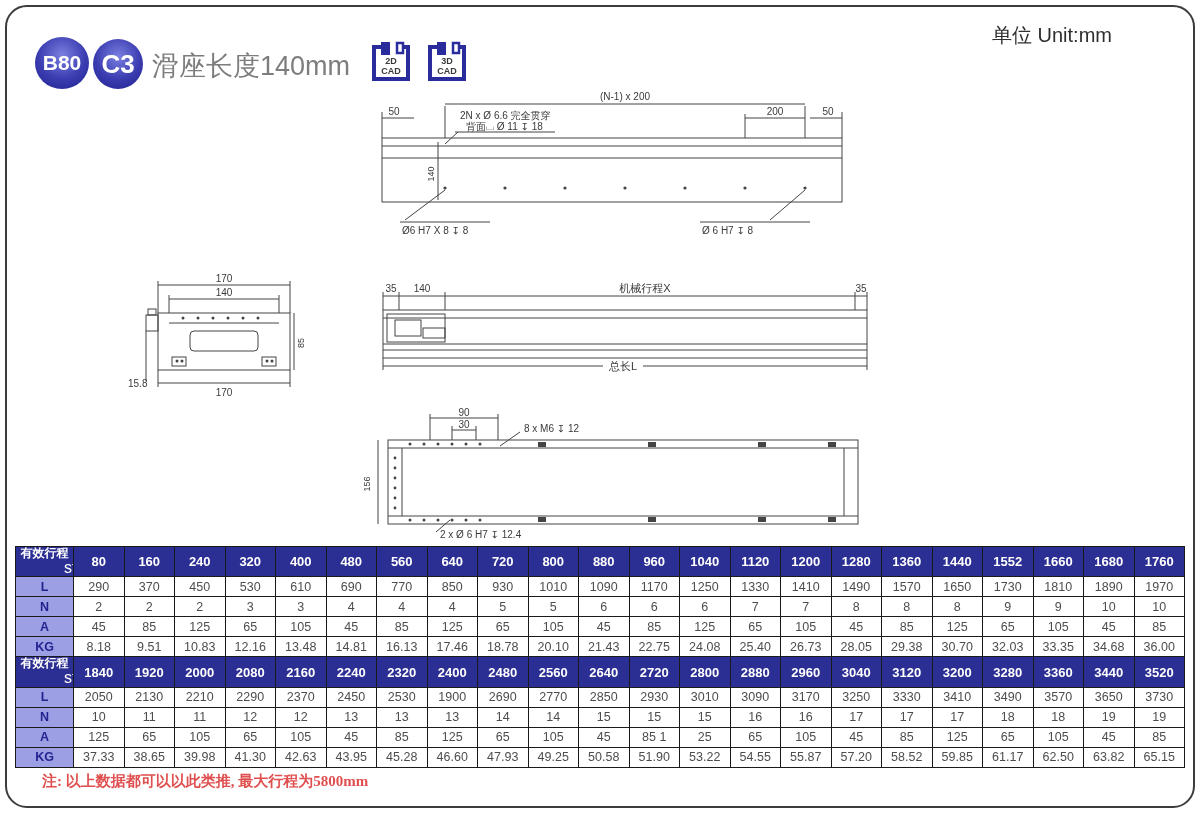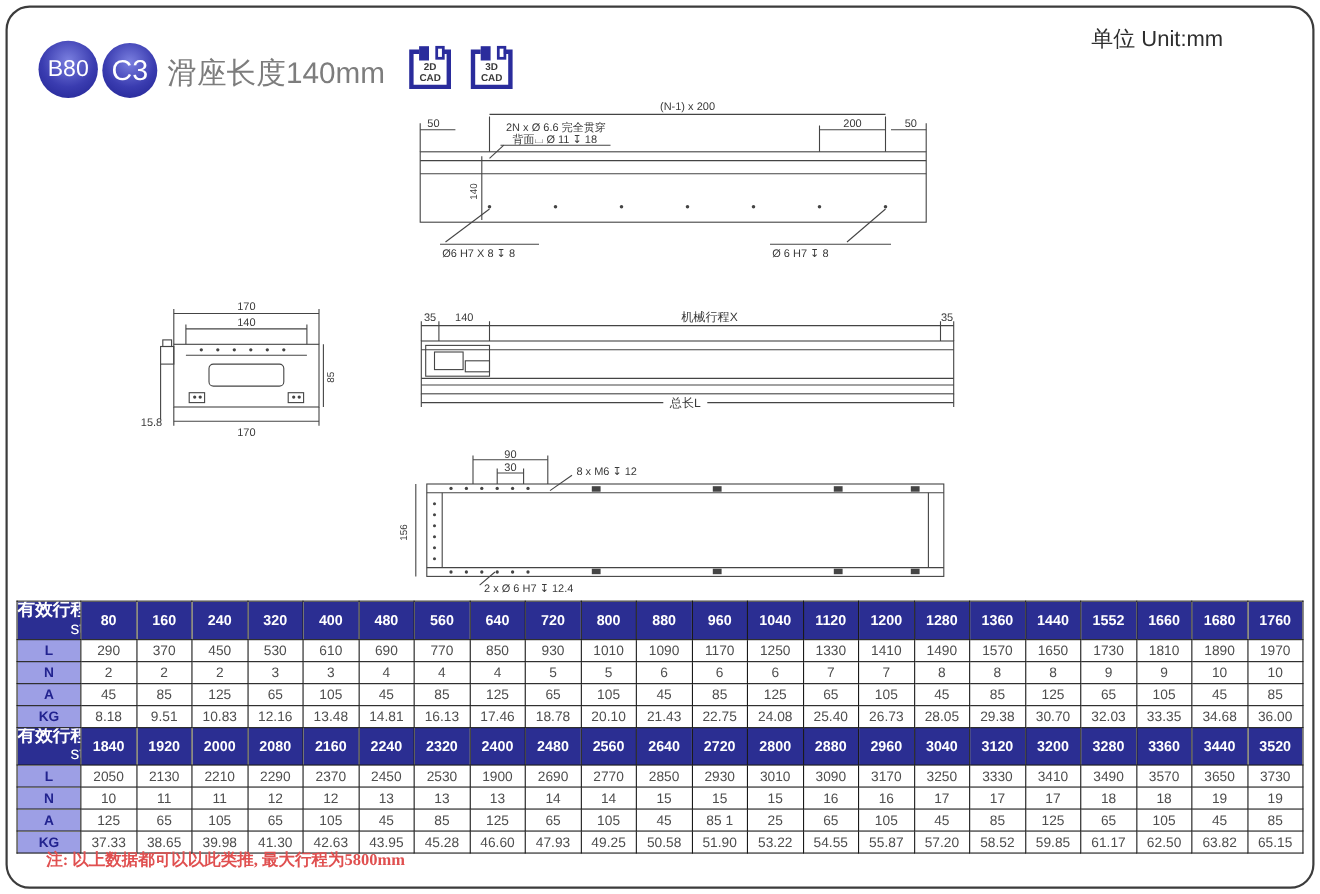--- a/index.html
+++ b/index.html
@@ -2,21 +2,21 @@
 <html><head>
 <meta charset="utf-8">
 <style>
   html,body{margin:0;padding:0;}
   body{width:1200px;height:813px;position:relative;background:#f7f7f7;
        font-family:"Liberation Sans","DejaVu Sans",sans-serif;overflow:hidden;}
   .page{position:absolute;inset:0;background:#ffffff;}
   .frame{position:absolute;inset:5px;border:2px solid #3c3c3c;border-radius:22px;pointer-events:none;}
 
   
-  .badge{position:absolute;border-radius:50%;color:#fff;font-weight:normal;
+  .badge{position:absolute;border-radius:50%;color:#fff;font-weight:bold;
          display:flex;align-items:center;justify-content:center;
          background:radial-gradient(circle at 50% 35%, #7b80e0 0%, #3a3cb0 55%, #1f2190 100%);}
   .badge-b80{left:35px;top:37px;width:54px;height:52px;font-size:21px;}
   .badge-c3{left:93px;top:39px;width:50px;height:50px;font-size:26px;text-align:right;}
   .title{position:absolute;left:152px;top:48px;font-size:27px;color:#7d7d7d;}
   .unit{position:absolute;right:88px;top:22px;font-size:20px;color:#2e2e2e;}
   .cadicon{position:absolute;top:38px;width:46px;height:48px;}
   .cad2d{left:368px;} .cad3d{left:424px;}
 
   
@@ -27,21 +27,21 @@
   .d-side{left:375px;top:280px;}
   .d-top{left:358px;top:408px;}
 
   
   .spec{position:absolute;left:15px;top:546px;width:1170px;border-collapse:collapse;table-layout:fixed;}
   .spec col.c-lbl{width:58px;}
   .spec th,.spec td{border:1px solid #1a1a1a;text-align:center;vertical-align:middle;
                     white-space:nowrap;overflow:hidden;padding:0;}
   .spec tr.hdr th{background:#2b2e92;color:#ffffff;font-size:13px;font-weight:bold;height:28px;}
   .spec th.lbl-hdr{background:#2b2e92;color:#ffffff;line-height:1.05;}
-  .spec th.lbl-hdr .zh{font-size:16px;font-weight:bold;}
+  .spec th.lbl-hdr .zh{font-size:12px;font-weight:bold;}
   .spec th.lbl-hdr .en{font-size:16px;font-weight:normal;margin-left:48px;}
   .spec th.lbl{background:#9d9fe5;color:#22238f;font-size:12.5px;font-weight:bold;height:19px;}
   .spec td{background:#ffffff;color:#4d4d4d;font-size:12.5px;height:19px;}
 
   .note{position:absolute;left:42px;top:772px;font-size:15px;font-weight:bold;color:#e05050;font-family:Liberation Serif, serif;}
 </style>
 </head>
 <body>
 
 <div class="page">

